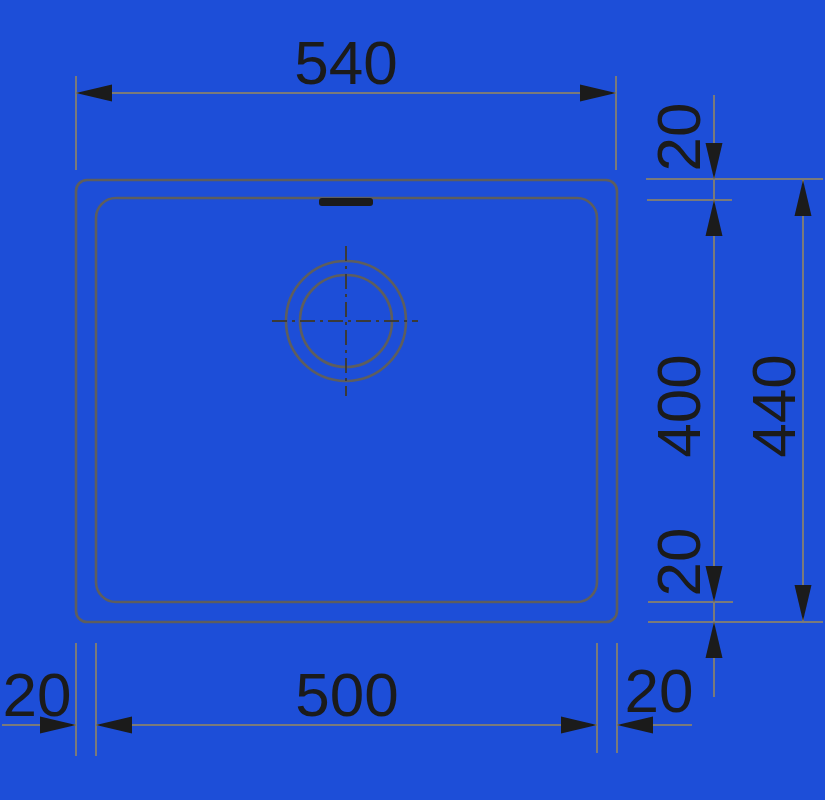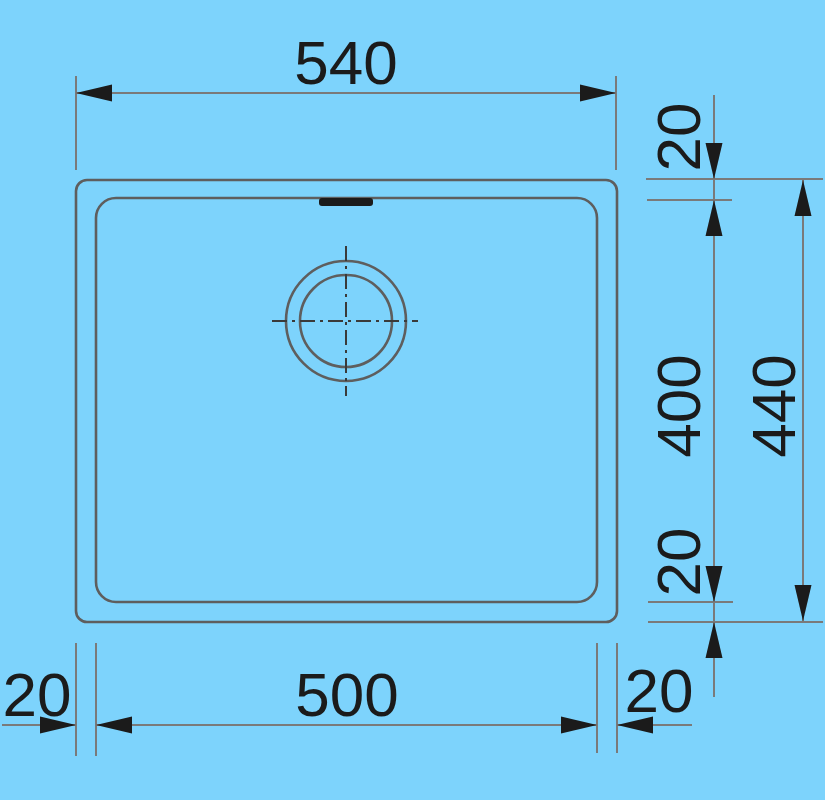--- a/index.html
+++ b/index.html
@@ -4,21 +4,21 @@
 <style>
   html, body {
     margin: 0;
     padding: 0;
     background: #ffffff;
   }
   #stage {
     position: relative;
     width: 825px;
     height: 800px;
-    background: #7dd3fc;
+    background: #1d4ed8;
     overflow: hidden;
   }
   svg {
     display: block;
   }
   .outline {
     fill: none;
     stroke: #5e5e5e;
     stroke-width: 2.6;
   }

